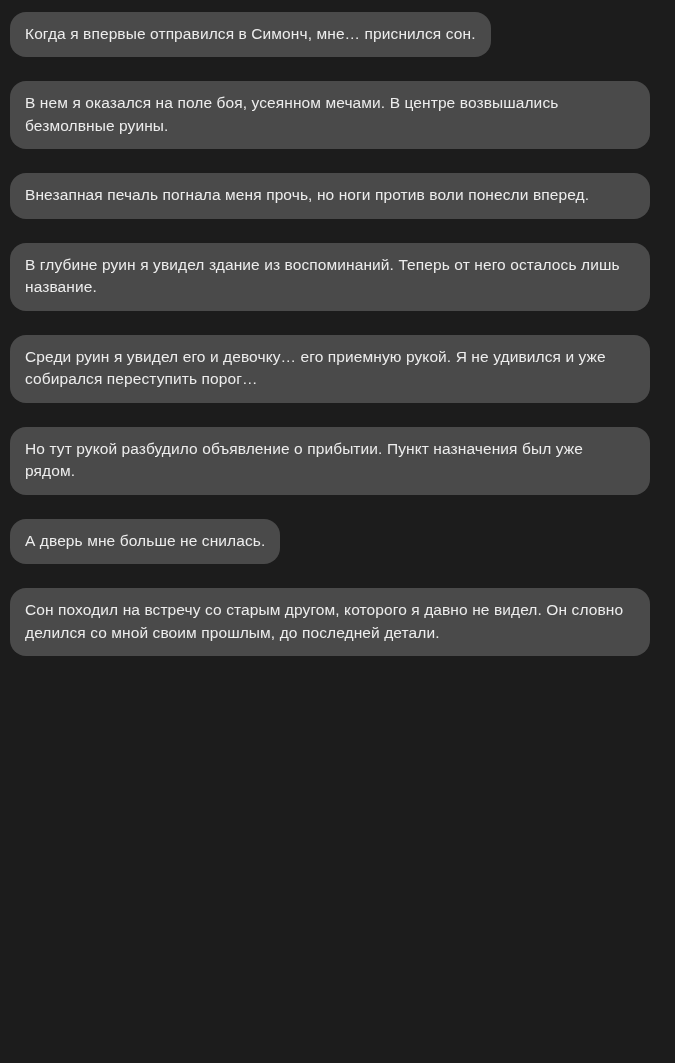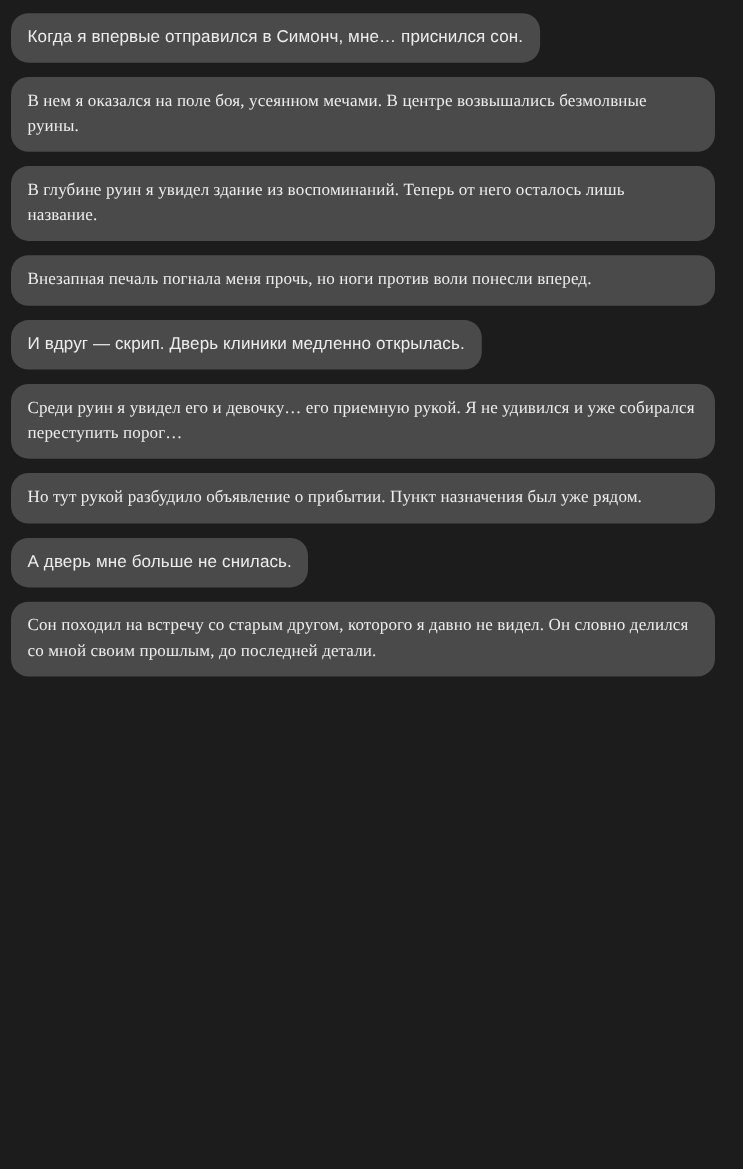--- a/index.html
+++ b/index.html
@@ -12,51 +12,49 @@
     min-height: 1063px;
     font-family: "Liberation Sans", sans-serif;
     color: #e9e9e9;
     -webkit-font-smoothing: antialiased;
   }
   .chat-log {
     display: flex;
     flex-direction: column;
     align-items: flex-start;
     padding: 12px 10px 10px 10px;
-    gap: 13px;
+    gap: 24px;
     box-sizing: border-box;
     width: 670px;
   }
   .bubble {
     background: #4a4a4a;
     color: #ededed;
     border-radius: 16px;
     padding: 11px 15px 12px 15px;
     font-size: 15.5px;
     line-height: 1.45;
     max-width: 640px;
     box-sizing: border-box;
     letter-spacing: 0.1px;
     white-space: pre-wrap;
     word-wrap: break-word;
   }
   .bubble.wide {
     width: 640px;
-    font-family: Liberation Serif, serif;
   }
   .bubble.fit {
     width: auto;
   }
 </style>
 </head>
 <body>
 
 <div class="chat-log">
     <div class="bubble fit">Когда я впервые отправился в Симонч, мне… приснился сон.</div>
     <div class="bubble wide">В нем я оказался на поле боя, усеянном мечами. В центре возвышались безмолвные руины.</div>
+    <div class="bubble wide">Внезапная печаль погнала меня прочь, но ноги против воли понесли вперед.</div>
     <div class="bubble wide">В глубине руин я увидел здание из воспоминаний. Теперь от него осталось лишь название.</div>
-    <div class="bubble wide">Внезапная печаль погнала меня прочь, но ноги против воли понесли вперед.</div>
-    <div class="bubble fit">И вдруг — скрип. Дверь клиники медленно открылась.</div>
     <div class="bubble wide">Среди руин я увидел его и девочку… его приемную рукой. Я не удивился и уже собирался переступить порог…</div>
     <div class="bubble wide">Но тут рукой разбудило объявление о прибытии. Пункт назначения был уже рядом.</div>
     <div class="bubble fit">А дверь мне больше не снилась.</div>
     <div class="bubble wide">Сон походил на встречу со старым другом, которого я давно не видел. Он словно делился со мной своим прошлым, до последней детали.</div>
   </div>
 
 </body></html>

